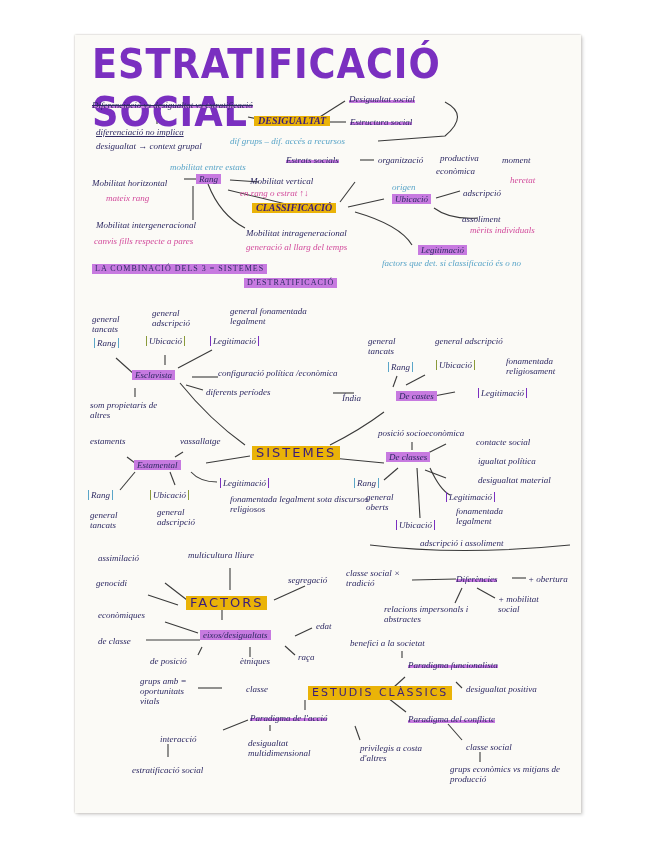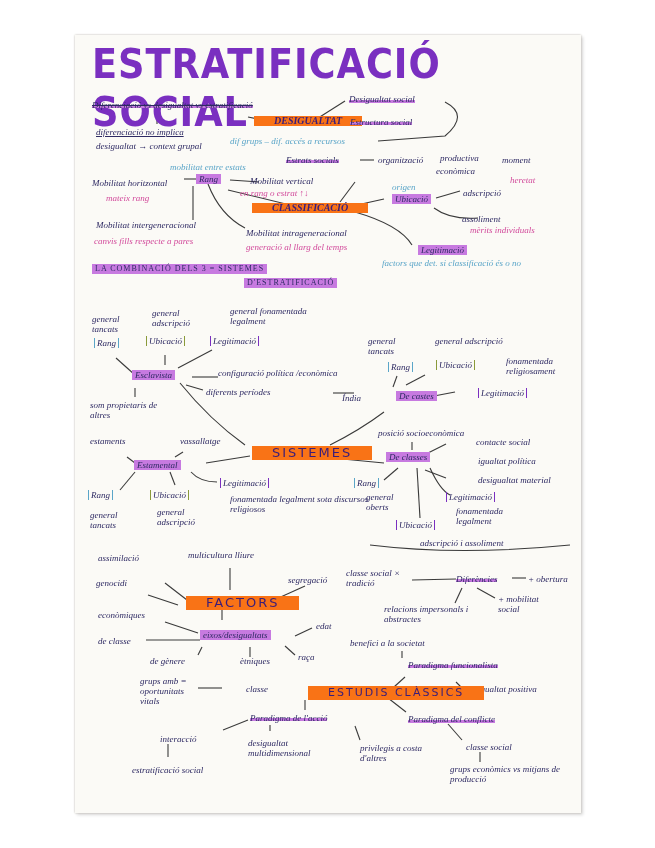--- a/index.html
+++ b/index.html
@@ -3,21 +3,21 @@
 <meta charset="utf-8">
 <style>
   html,body{margin:0;padding:0;background:#ffffff;}
   body{width:655px;height:848px;position:relative;overflow:hidden;font-family:"DejaVu Sans",sans-serif;}
   .paper{position:absolute;left:75px;top:35px;width:506px;height:778px;background:#fbfaf6;
          box-shadow:0 0 2px #bdb9b0, 2px 2px 3px rgba(0,0,0,0.15);}
   .lines{position:absolute;left:0;top:0;width:655px;height:848px;pointer-events:none;}
   .t{position:absolute;white-space:nowrap;color:#2e2a63;font-family:"Liberation Serif",serif;font-style:italic;font-size:9px;line-height:10px;}
   .title{position:absolute;left:92px;top:40px;color:#7a2fc0;font-family:"DejaVu Sans",sans-serif;font-weight:bold;font-size:40px;letter-spacing:1px;line-height:48px;transform:scaleX(0.92);transform-origin:left;}
   .hl{background:#c77ae0;padding:0 3px;}
-  .hl-strong{background:#f97316;color:#3a1d7a;padding:0 20px;}
+  .hl-strong{background:#eab308;color:#3a1d7a;padding:0 4px;}
   .hl-line{background:linear-gradient(transparent 55%,#c77ae0 55%,#c77ae0 85%,transparent 85%);}
   .blue{color:#5aa5c8;}
   .pink{color:#d24a9b;}
   .big{font-size:13px;line-height:14px;font-style:normal;font-family:"DejaVu Sans",sans-serif;letter-spacing:2px;}
   .box{border-left:1px solid #5aa5c8;border-right:1px solid #5aa5c8;padding:0 2px;}
   .boxo{border-left:1px solid #8a9a3a;border-right:1px solid #8a9a3a;padding:0 2px;}
   .boxp{border-left:1px solid #7a2fc0;border-right:1px solid #7a2fc0;padding:0 2px;}
 </style>
 </head>
 <body>
@@ -196,21 +196,21 @@
 <span class="t" style="left:384px;top:604px;width:110px;white-space:normal;">relacions impersonals i abstractes</span>
 
 <span class="t" style="left:98px;top:553px;">assimilació</span>
 <span class="t" style="left:188px;top:550px;">multicultura lliure</span>
 <span class="t" style="left:96px;top:578px;">genocidi</span>
 <span class="t" style="left:288px;top:575px;">segregació</span>
 <span class="t hl-strong big" style="left:186px;top:596px;">FACTORS</span>
 <span class="t" style="left:98px;top:610px;">econòmiques</span>
 <span class="t hl" style="left:200px;top:630px;">eixos/desigualtats</span>
 <span class="t" style="left:98px;top:636px;">de classe</span>
-<span class="t" style="left:150px;top:656px;">de gènere</span>
+<span class="t" style="left:150px;top:656px;">de posició</span>
 <span class="t" style="left:240px;top:656px;">ètniques</span>
 <span class="t" style="left:316px;top:621px;">edat</span>
 <span class="t" style="left:298px;top:652px;">raça</span>
 
 <span class="t" style="left:350px;top:638px;">benefici a la societat</span>
 <span class="t hl-line" style="left:408px;top:660px;">Paradigma funcionalista</span>
 <span class="t" style="left:466px;top:684px;">desigualtat positiva</span>
 <span class="t hl-strong big" style="left:308px;top:686px;font-size:11px;">ESTUDIS CLÀSSICS</span>
 <span class="t hl-line" style="left:408px;top:714px;">Paradigma del conflicte</span>
 <span class="t" style="left:360px;top:743px;width:80px;white-space:normal;">privilegis a costa d'altres</span>

